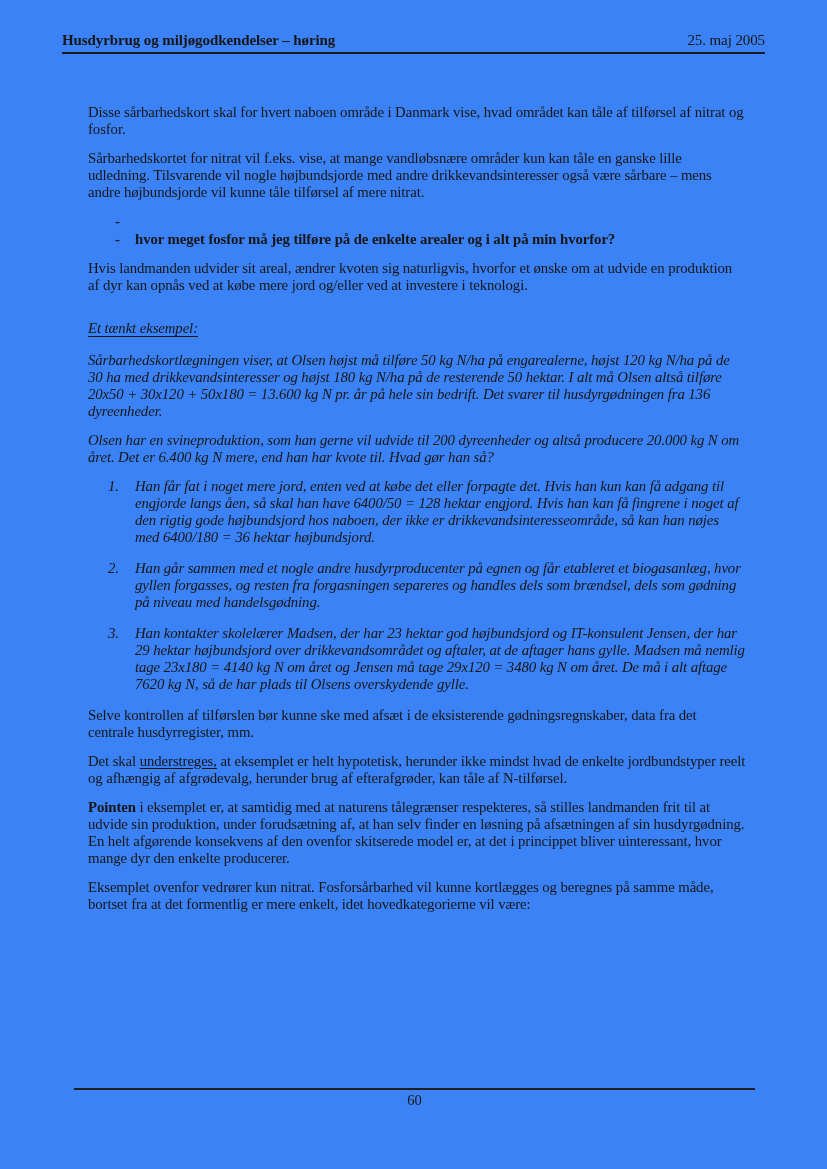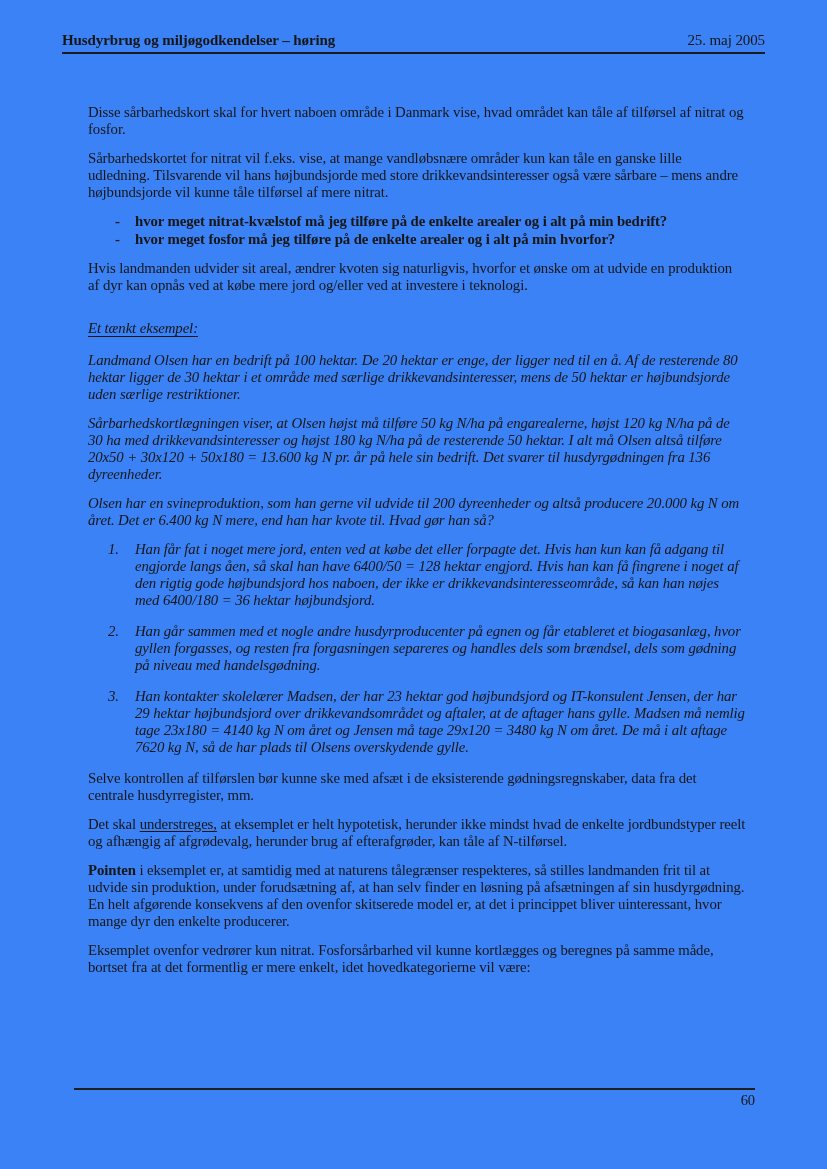--- a/index.html
+++ b/index.html
@@ -84,59 +84,57 @@
     margin-left: 20px;
     flex: 0 0 auto;
   }
 
   .doc-footer {
     position: absolute;
     top: 1088px;
     left: 74px;
     right: 72px;
     border-top: 2.5px solid #1f1f1f;
-    text-align: right;
+    text-align: center;
     padding-top: 2px;
     font-size: 14.5px;
   }
 </style>
 </head>
 <body>
 
 <div class="page">
 
   <div class="doc-header">
     <span class="title">Husdyrbrug og miljøgodkendelser – høring</span>
     <span class="date">25. maj 2005</span>
   </div>
 
   <div class="content">
 
     <p>Disse sårbarhedskort skal for hvert naboen område i Danmark vise, hvad området kan tåle af tilførsel af nitrat og fosfor.</p>
 
-    <p>Sårbarhedskortet for nitrat vil f.eks. vise, at mange vandløbsnære områder kun kan tåle en ganske lille udledning. Tilsvarende vil hans højbundsjorde med store drikkevandsinteresser også være sårbare – mens andre højbundsjorde vil kunne tåle tilførsel af mere nitrat.</p>
+    <p>Sårbarhedskortet for nitrat vil f.eks. vise, at mange vandløbsnære områder kun kan tåle en ganske lille udledning. Tilsvarende vil nogle højbundsjorde med andre drikkevandsinteresser også være sårbare – mens andre højbundsjorde vil kunne tåle tilførsel af mere nitrat.</p>
 
 
     <ul class="dash-list">
       <li>
         <span class="marker">-</span>
-        <span>hvor meget nitrat-kvælstof må jeg tilføre på de enkelte arealer og i alt på min bedrift?</span>
       </li>
       <li>
         <span class="marker">-</span>
         <span>hvor meget fosfor må jeg tilføre på de enkelte arealer og i alt på min hvorfor?</span>
       </li>
     </ul>
 
 
     <p>Hvis landmanden udvider sit areal, ændrer kvoten sig naturligvis, hvorfor et ønske om at udvide en produktion af dyr kan opnås ved at købe mere jord og/eller ved at investere i teknologi.</p>
 
     <p class="example-heading">Et tænkt eksempel:</p>
 
-    <p class="italic">Landmand Olsen har en bedrift på 100 hektar. De 20 hektar er enge, der ligger ned til en å. Af de resterende 80 hektar ligger de 30 hektar i et område med særlige drikkevandsinteresser, mens de 50 hektar er højbundsjorde uden særlige restriktioner.</p>
 
     <p class="italic">Sårbarhedskortlægningen viser, at Olsen højst må tilføre 50 kg N/ha på engarealerne, højst 120 kg N/ha på de 30 ha med drikkevandsinteresser og højst 180 kg N/ha på de resterende 50 hektar. I alt må Olsen altså tilføre 20x50 + 30x120 + 50x180 = 13.600 kg N pr. år på hele sin bedrift. Det svarer til husdyrgødningen fra 136 dyreenheder.</p>
 
     <p class="italic">Olsen har en svineproduktion, som han gerne vil udvide til 200 dyreenheder og altså producere 20.000 kg N om året. Det er 6.400 kg N mere, end han har kvote til. Hvad gør han så?</p>
 
     <ol class="num-list">
       <li>
         <span class="marker">1.</span>
         <span>Han får fat i noget mere jord, enten ved at købe det eller forpagte det. Hvis han kun kan få adgang til engjorde langs åen, så skal han have 6400/50 = 128 hektar engjord. Hvis han kan få fingrene i noget af den rigtig gode højbundsjord hos naboen, der ikke er drikkevandsinteresseområde, så kan han nøjes med 6400/180 = 36 hektar højbundsjord.</span>
       </li>

